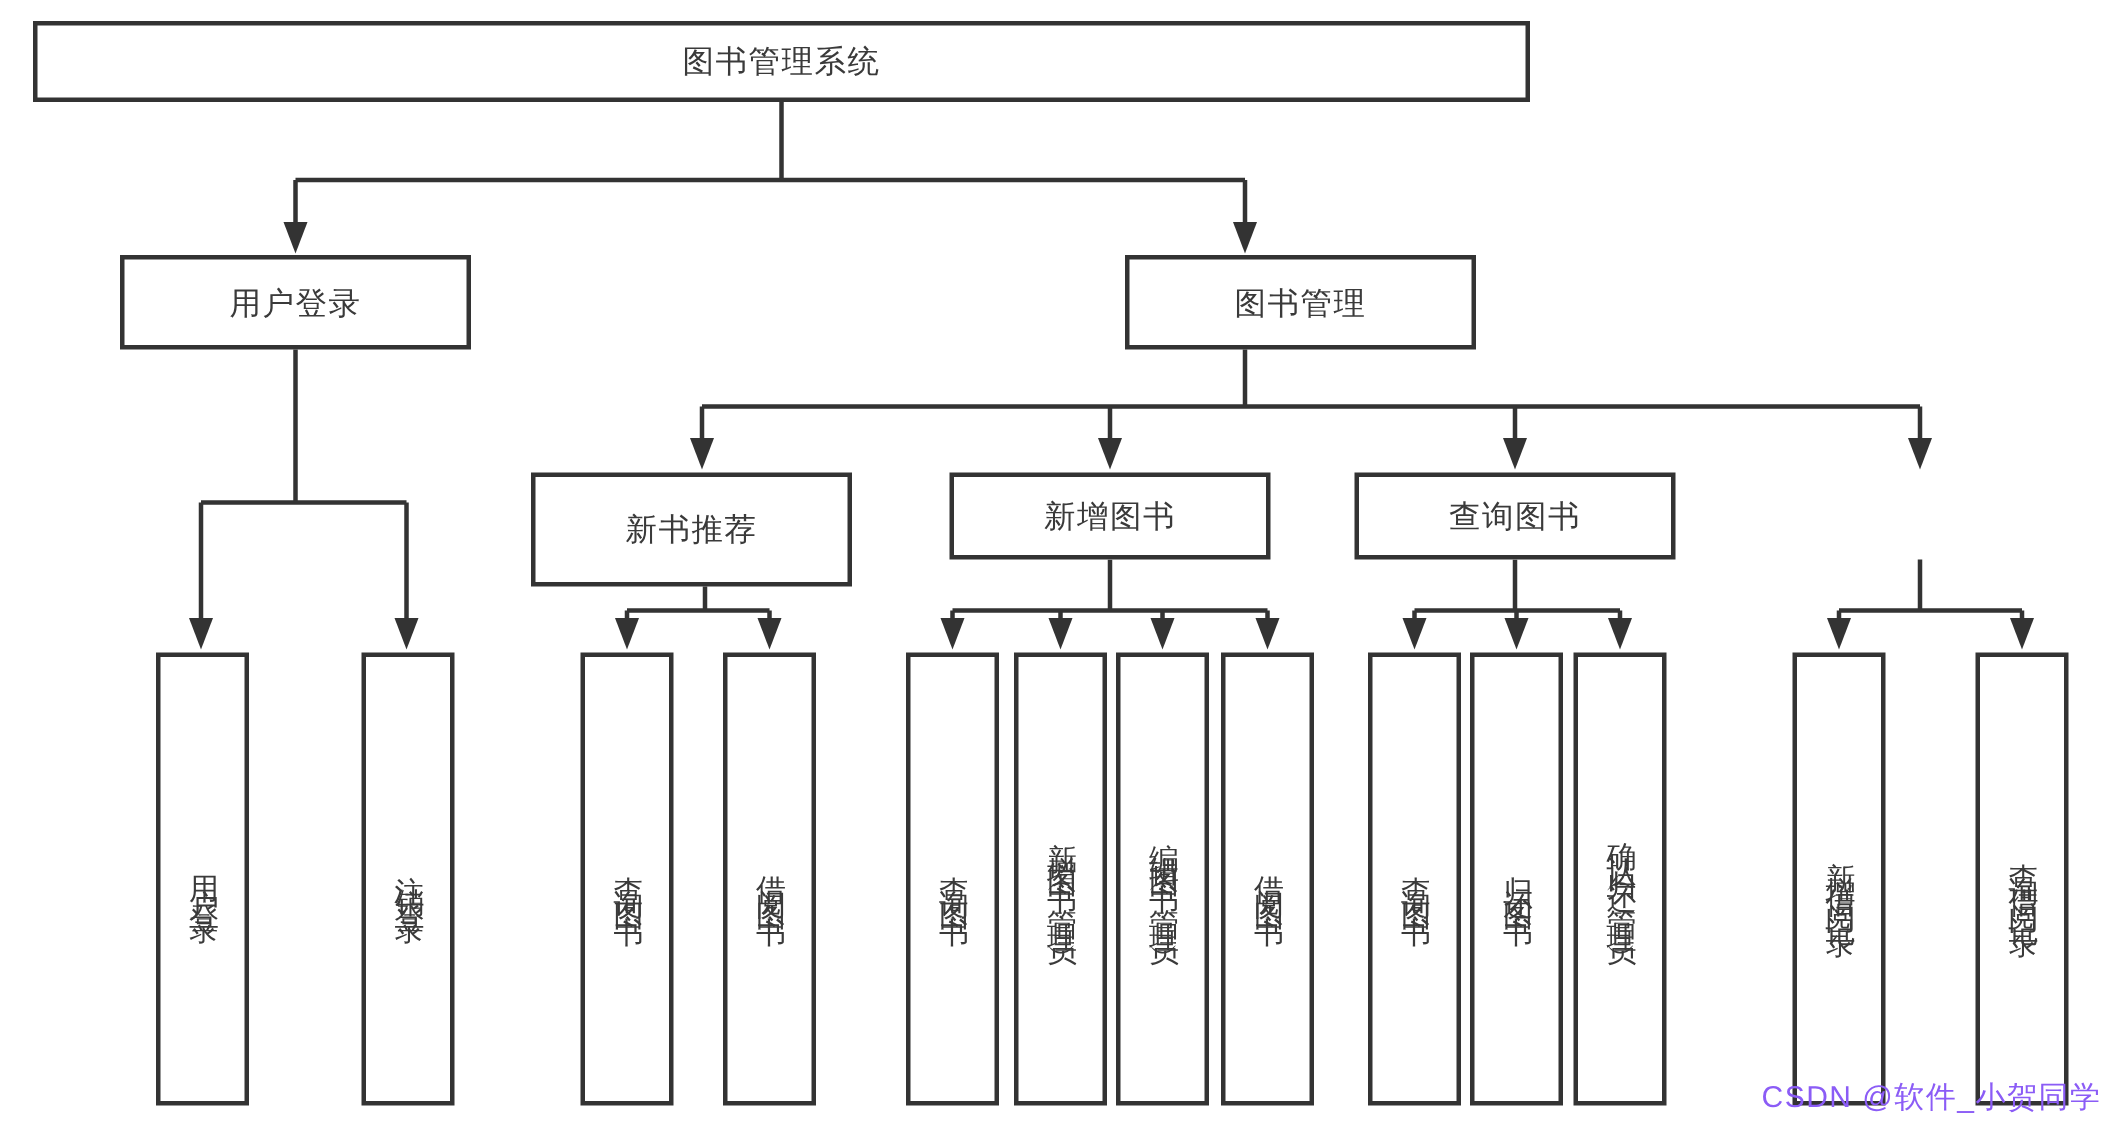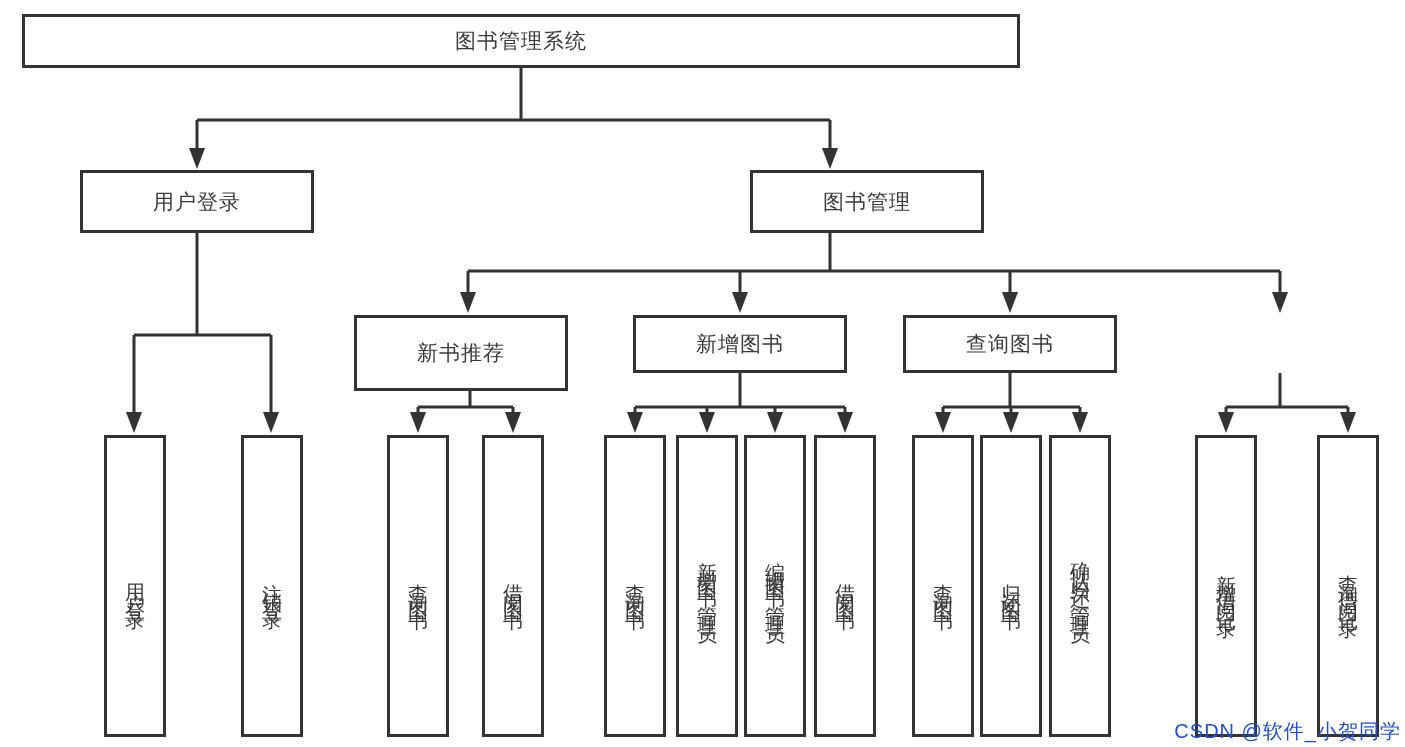--- a/index.html
+++ b/index.html
@@ -158,15 +158,15 @@
     <span class="vlabel">确认归还（管理员）</span>
   </div>
 
   <div class="node vnode" style="left:1195px; top:435px; width:62px; height:302px;">
     <span class="vlabel">新增借阅记录</span>
   </div>
   <div class="node vnode" style="left:1317px; top:435px; width:62px; height:302px;">
     <span class="vlabel">查询借阅记录</span>
   </div>
 
-  <div class="watermark" style="color: #1d4ed8;">CSDN @软件_小贺同学</div>
+  <div class="watermark" style="color: #8b5cf6;">CSDN @软件_小贺同学</div>
 
 </div>
 
 </body></html>

